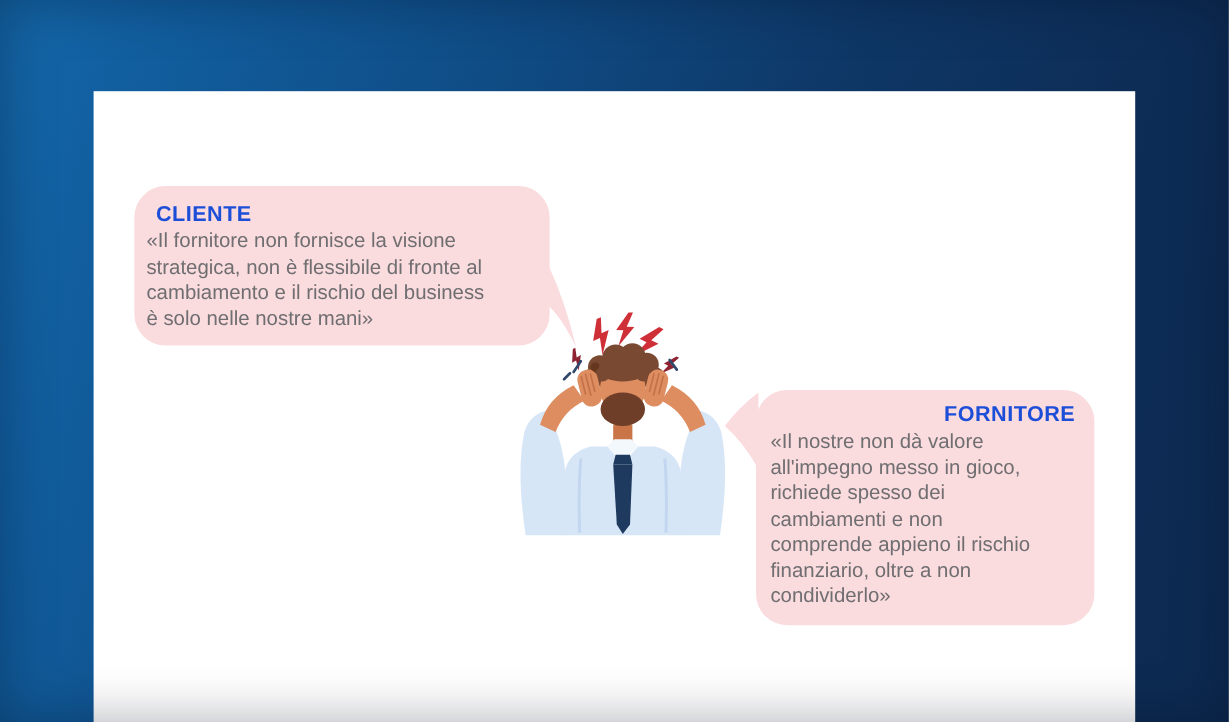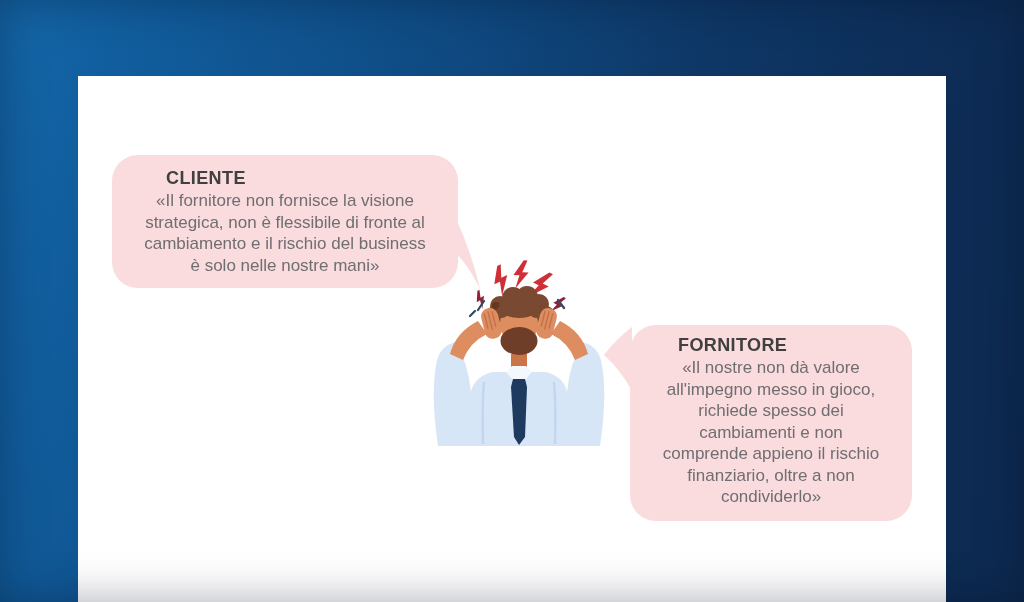--- a/index.html
+++ b/index.html
@@ -14,27 +14,27 @@
   }
   .slide{
     position:absolute;left:78px;top:76px;width:868px;height:526px;
     background:#ffffff;
   }
   .bubble{
     position:absolute;background:#fadbde;border-radius:26px;
     color:#6f6e71;font-size:17px;line-height:21.5px;box-sizing:border-box;
   }
   .bubble .title{
-    font-weight:bold;color:#404040;font-size:18px;letter-spacing:.4px;line-height:23px;margin-left:36px;
+    font-weight:bold;color:#1d4ed8;font-size:18px;letter-spacing:.4px;line-height:23px;
   }
-  .bubble .quote{text-align:center;white-space:pre-line;}
+  .bubble .quote{white-space:pre-line;}
   .bubble-client{left:34px;top:79px;width:346px;height:133px;padding:12px 10px 8px 10px;}
   .bubble-client .title{text-align:left;padding-left:8px;}
   .bubble-supplier{left:552px;top:249px;width:282px;height:196px;padding:9px 12px 8px 12px;}
-  .bubble-supplier .title{padding-right:4px;}
+  .bubble-supplier .title{text-align:right;padding-right:4px;}
   .tail{position:absolute;overflow:visible;}
   .tail-client{right:-23px;top:66px;width:24px;height:72px;}
   .tail-supplier{left:-26px;top:2px;width:28px;height:64px;}
   .illustration{position:absolute;left:348px;top:178px;width:200px;height:195px;}
 </style>
 </head>
 <body>
 
 <div class="stage">
   <div class="slide">

